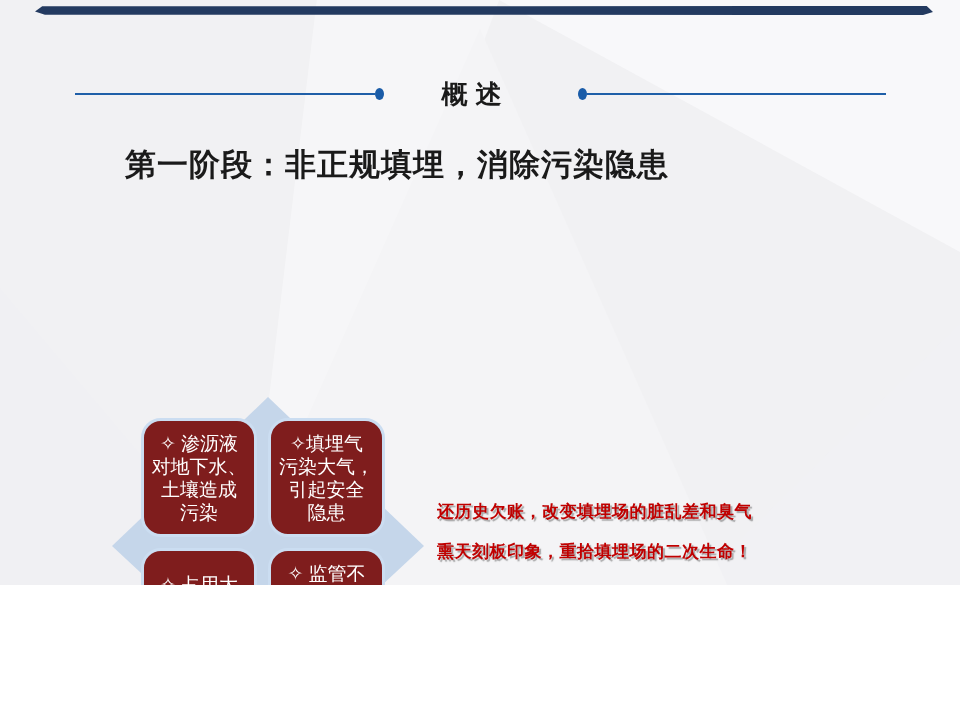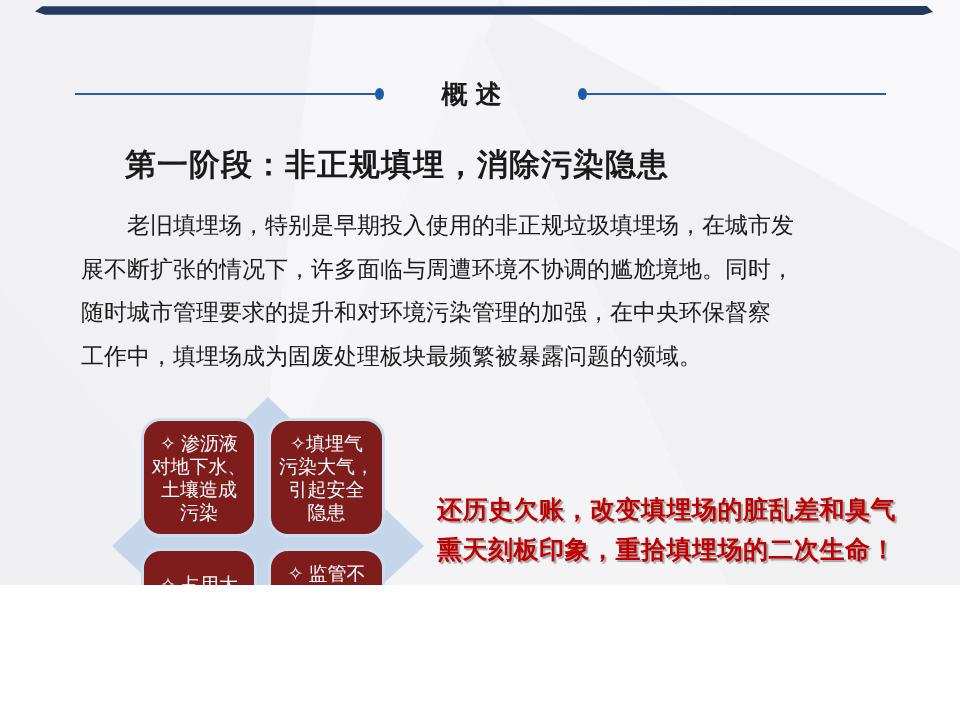--- a/index.html
+++ b/index.html
@@ -42,23 +42,23 @@
   .dbox{position:absolute;width:116px;height:119px;background:#7f1d1d;
         border:3px solid #CBDDF1;border-radius:20px;box-sizing:border-box;
         color:#ffffff;font-size:19px;line-height:23px;font-weight:500;
         display:flex;align-items:center;justify-content:center;text-align:center;
         white-space:pre-line;}
   .b1{left:141px;top:418px;}
   .b2{left:268px;top:418px;width:117px;}
   .b3{left:141px;top:548px;}
   .b4{left:268px;top:548px;width:117px;}
 
-  .highlight{position:absolute;left:437px;top:492px;font-size:25px;font-weight:bold;
+  .highlight{position:absolute;left:437px;top:492px;font-size:17px;font-weight:bold;
              color:#C00000;line-height:40px;white-space:pre-line;
-             text-shadow:2px 2px 1px rgba(90,90,90,0.5);letter-spacing:0.5px;font-family:Liberation Mono, monospace;}
+             text-shadow:2px 2px 1px rgba(90,90,90,0.5);letter-spacing:0.5px;}
 </style>
 </head>
 <body>
 
 <div class="slide">
 
   <div class="poly p1"></div>
   <div class="poly p2"></div>
   <div class="poly p3"></div>
   <div class="poly p4"></div>
@@ -72,24 +72,20 @@
     <div class="hdot"></div>
     <div class="hsp-l"></div>
     <div class="htitle">概述</div>
     <div class="hsp-r"></div>
     <div class="hdot"></div>
     <div class="hline"></div>
   </div>
 
   <div class="heading">第一阶段：非正规填埋，消除污染隐患</div>
 
-  <div class="paragraph">老旧填埋场，特别是早期投入使用的非正规垃圾填埋场，在城市发
-展不断扩张的情况下，许多面临与周遭环境不协调的尴尬境地。同时，
-随时城市管理要求的提升和对环境污染管理的加强，在中央环保督察
-工作中，填埋场成为固废处理板块最频繁被暴露问题的领域。</div>
 
   <div class="diamond"></div>
 
   <div class="dbox b1">✧ 渗沥液
 对地下水、
 土壤造成
 污染</div>
   <div class="dbox b2">✧填埋气
 污染大气，
 引起安全

